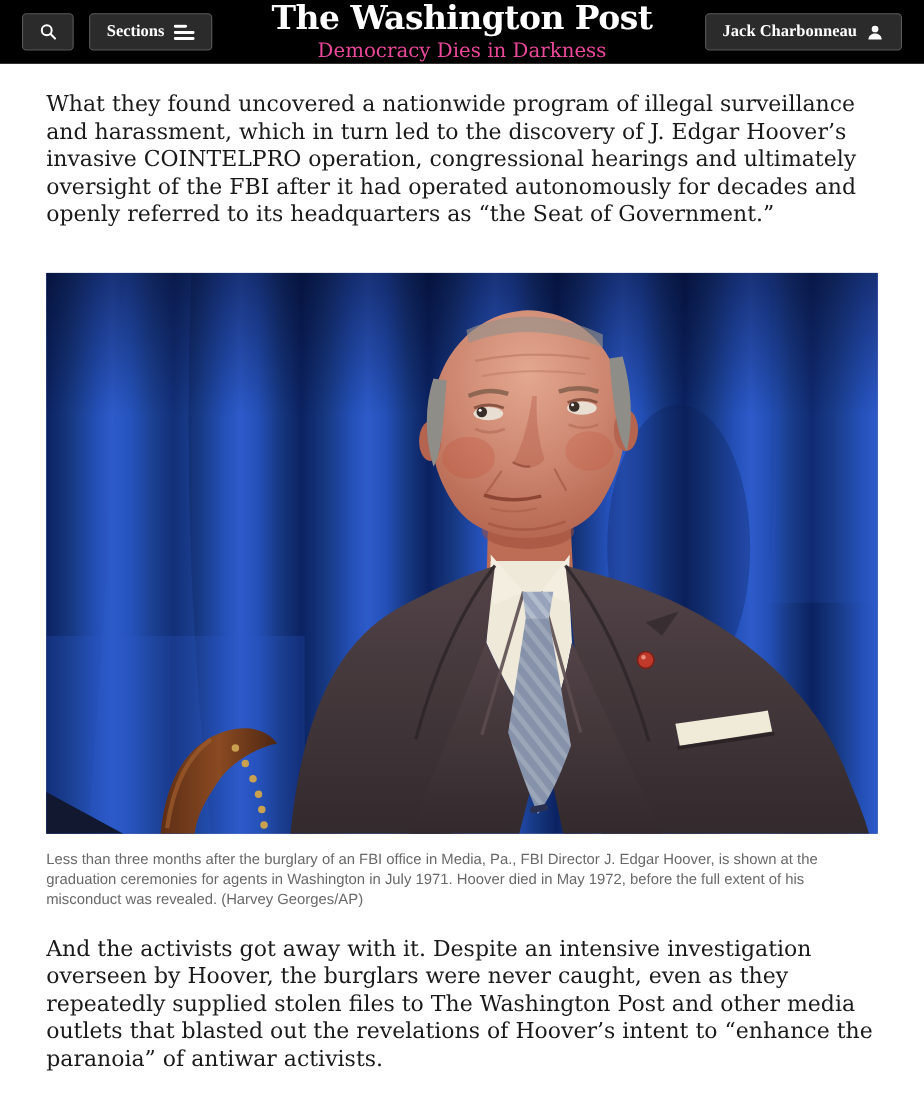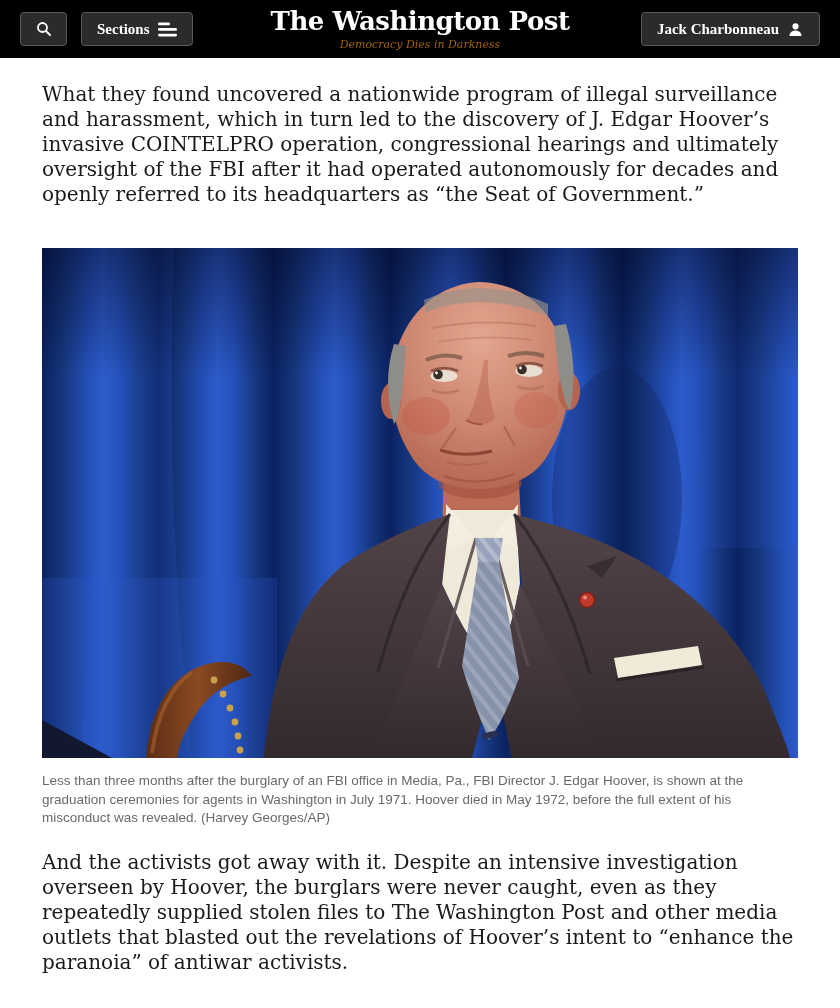--- a/index.html
+++ b/index.html
@@ -20,26 +20,26 @@
   .hbtn.search { width:47px; justify-content:center; padding:0; }
   .hbtn.sections { margin-left:14px; padding:0 15px; }
   .hbtn.user { margin-left:auto; padding:0 15px; }
   .hbtn svg { display:block; }
 
   .masthead {
     position:absolute; left:50%; top:50%; transform:translate(-50%,-50%);
     text-align:center; color:#fff; pointer-events:none; width:420px;
   }
   .masthead .wp-logo {
-    font-family:"DejaVu Serif", serif; font-weight:700; font-size:26px;
+    font-family:"DejaVu Serif", serif; font-weight:700; font-size:30px;
     letter-spacing:-0.5px; line-height:1; white-space:nowrap;
   }
   .masthead .wp-tagline {
-    font-family:"DejaVu Serif", serif; font-style:italic; font-size:11px;
-    color:#a16207; margin-top:5px; line-height:1;
+    font-family:"DejaVu Serif", serif; font-size:18px;
+    color:#ec4899; margin-top:5px; line-height:1;
   }
 
   
   .article { padding:24px 42px 0 42px; }
   .body-text {
     font-family:"DejaVu Serif", serif; font-size:20px; line-height:25px;
     color:#1a1a1a; margin:0; width:756px;
   }
   .body-text.first { margin-bottom:41px; }
 

